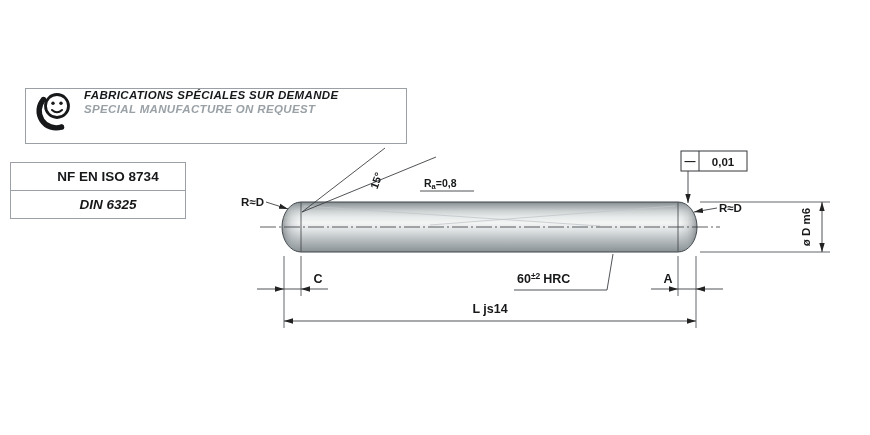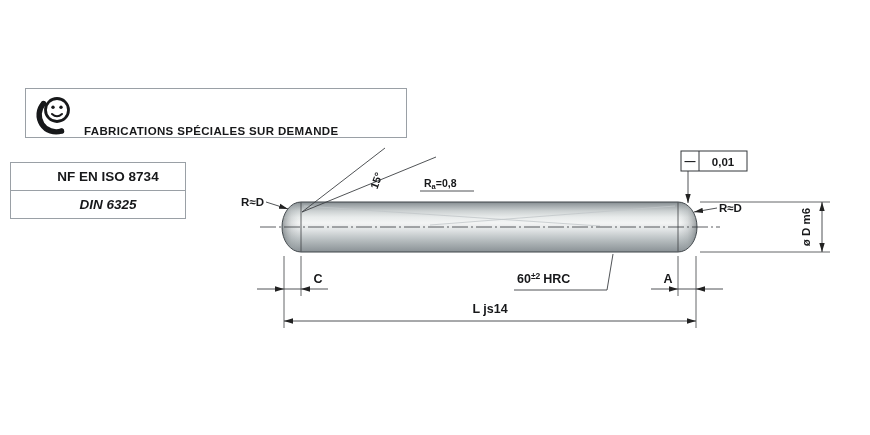--- a/index.html
+++ b/index.html
@@ -1,20 +1,20 @@
 <!DOCTYPE html>
 <html><head>
 <meta charset="utf-8">
 <style>
   html,body{margin:0;padding:0;background:#ffffff;}
   #page{position:relative;width:870px;height:435px;background:#ffffff;overflow:hidden;
         font-family:"Liberation Sans",sans-serif;}
   
-  .banner{position:absolute;left:25px;top:88px;width:382px;height:50px;box-sizing:border-box;
-          border:1px solid #9aa0a6;background:#fff;display:flex;align-items:flex-end;}
+  .banner{position:absolute;left:25px;top:88px;width:382px;height:56px;box-sizing:border-box;
+          border:1px solid #9aa0a6;background:#fff;display:flex;align-items:flex-start;font-style:italic;}
   .banner .icon{width:44px;height:44px;margin-left:7px;flex:0 0 auto;}
   .banner .txt{margin-left:7px;display:flex;flex-direction:column;gap:2px;}
   .t-fr{font-size:11.5px;font-weight:bold;color:#17181a;letter-spacing:.35px;}
   .t-en{font-size:11.5px;font-weight:bold;color:#9aa1a6;letter-spacing:.35px;}
   
   .std{position:absolute;left:10px;top:162px;width:176px;}
   .std .cell{box-sizing:border-box;border:1px solid #9aa0a6;background:#fff;height:29px;
              display:flex;align-items:center;justify-content:center;
              font-size:13.5px;font-weight:bold;color:#17181a;padding-left:20px;}
   .std .cell + .cell{margin-top:-1px;font-style:italic;}
@@ -35,20 +35,21 @@
       <circle cx="24" cy="17" r="11.5" fill="none" stroke="#17181a" stroke-width="2.8"></circle>
       <circle cx="20" cy="14.2" r="1.7" fill="#17181a"></circle>
       <circle cx="28" cy="14.2" r="1.7" fill="#17181a"></circle>
       <path d="M 19 21 Q 24 25.5 29 21" fill="none" stroke="#17181a" stroke-width="2" stroke-linecap="round"></path>
       <path d="M 10.5 10.5 A 17 17 0 0 0 28.5 38" fill="none" stroke="#17181a" stroke-width="5.4" stroke-linecap="round"></path>
       <circle cx="10.5" cy="10.5" r="2.6" fill="#17181a"></circle>
       <circle cx="28.5" cy="38" r="2.6" fill="#17181a"></circle>
     </svg>
     <div class="txt">
       <span class="t-fr">FABRICATIONS SPÉCIALES SUR DEMANDE</span>
+      <span class="t-en">SPECIAL MANUFACTURE ON REQUEST</span>
     </div>
   </div>
 
   <div class="std">
     <div class="cell">NF EN ISO 8734</div>
     <div class="cell">DIN 6325</div>
   </div>
 
   <svg class="draw" width="870" height="435" viewBox="0 0 870 435">
     <defs>

